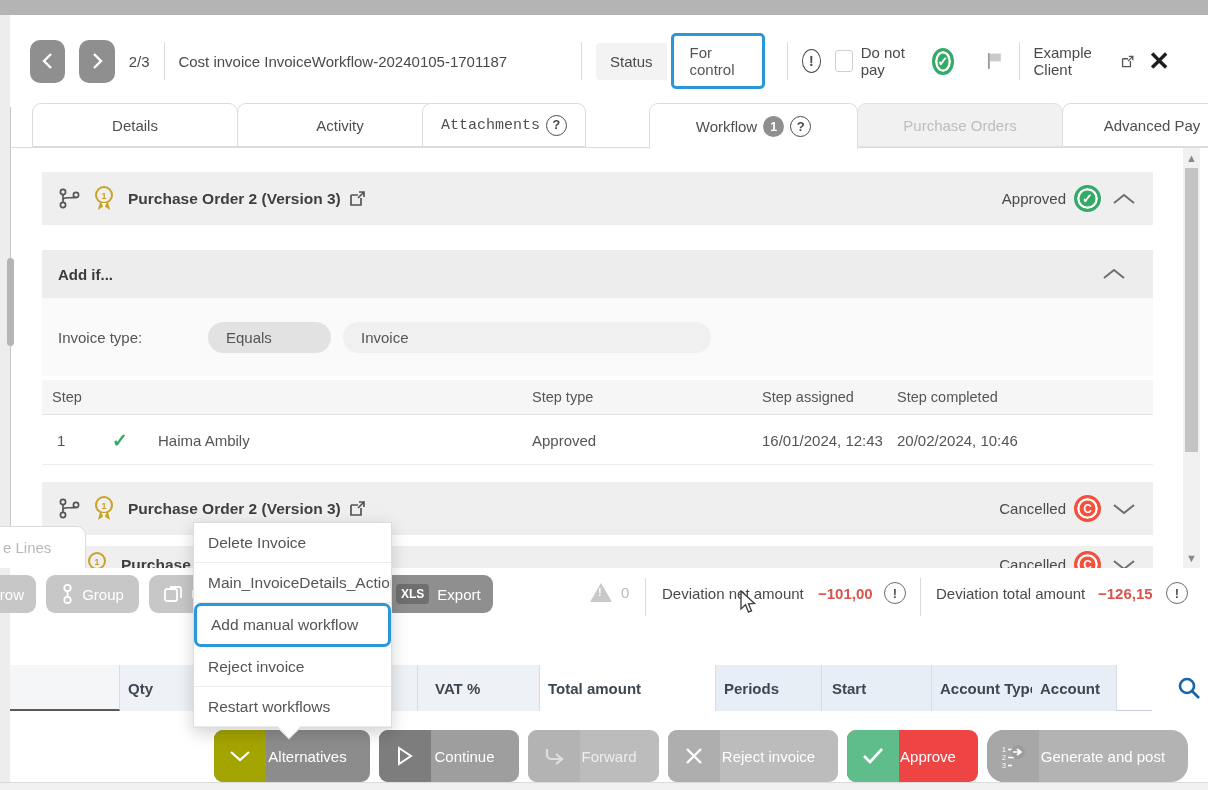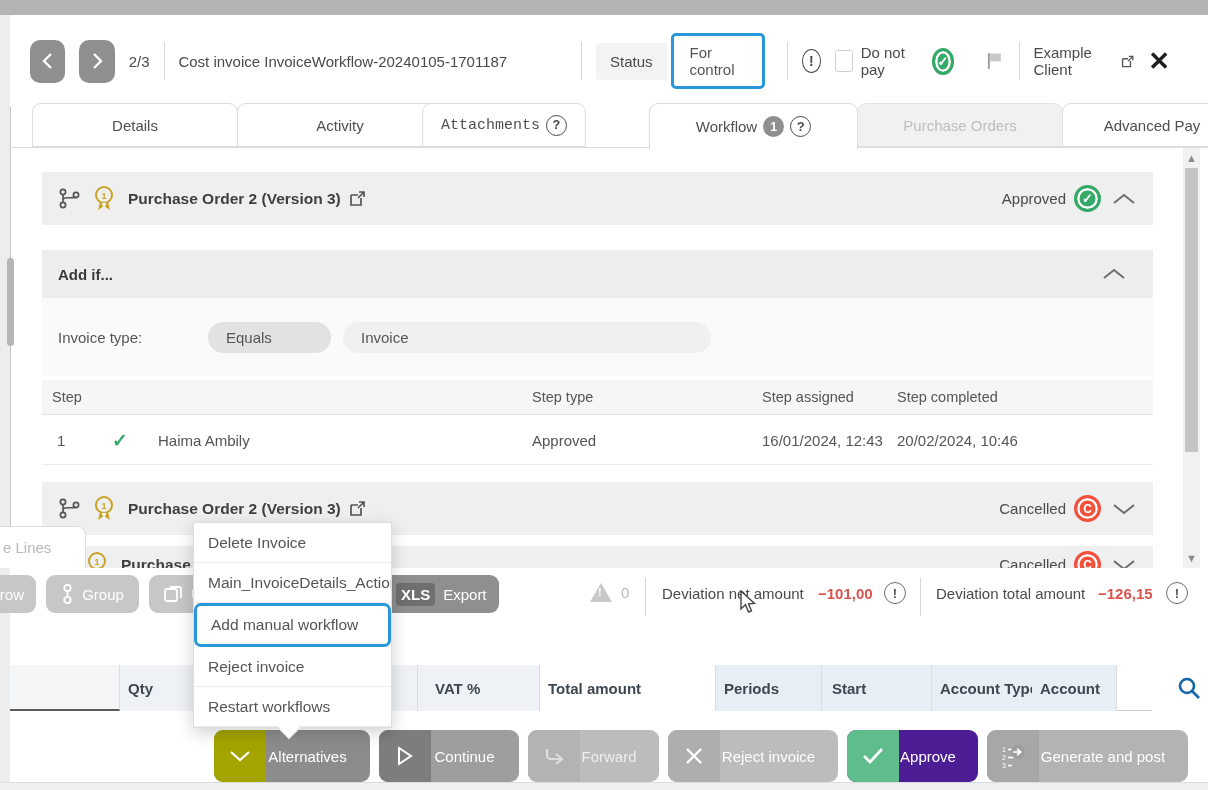--- a/index.html
+++ b/index.html
@@ -70,21 +70,21 @@
 
   
   .panel { left:10px; top:568px; width:1198px; height:214px; background:#fff; }
   .elines-tab { left:-14px; top:526px; width:100px; height:42px; background:#fff;
     border:1px solid #dcdcdc; border-bottom:none; border-radius:9px 9px 0 0;
     display:flex; align-items:center; color:#b9b9b9; padding-left:16px; z-index:3; }
   .gbtn { height:38px; background:#c7c7c7; border-radius:9px; color:#fff; display:flex;
     align-items:center; justify-content:center; gap:8px; }
   .export-btn { height:38px; background:#8f8f8f; border-radius:9px; color:#fff;
     display:flex; align-items:center; gap:8px; padding:0 12px; }
-  .xls-chip { background:#6f6f6f; border-radius:4px; font-size:15px; font-weight:bold; padding:3px 5px; }
+  .xls-chip { background:#6f6f6f; border-radius:4px; font-size:12px; font-weight:bold; padding:3px 5px; }
   .warn-tri { width:0; height:0; border-left:11px solid transparent; border-right:11px solid transparent;
     border-bottom:19px solid #c9c9c9; position:relative; }
   .warn-tri:after { content:"!"; position:absolute; left:-3px; top:3px; color:#fff; font-size:11px; font-weight:bold; }
   .dev-label { color:#4a4a4a; }
   .dev-val { color:#d9534f; font-weight:600; }
   .alert-sm { width:22px; height:22px; border:1.7px solid #6e6e6e; border-radius:50%;
     display:flex; align-items:center; justify-content:center; color:#555; font-size:13px; font-weight:bold; }
 
   
   .ghead { left:10px; top:665px; width:1198px; height:46px; border-bottom:1px solid #c9cfd6; }
@@ -379,29 +379,29 @@
   <span class="act-label">Forward</span>
 </div>
 <div class="action" style="left:668px; width:170px; background:#bcbcbc;">
   <div class="act-ic" style="background:#aeaeae;">
     <svg width="18" height="18" viewBox="0 0 18 18">
         <path d="M2,2 L16,16 M16,2 L2,16" stroke="#fff" stroke-width="2.4"></path>
       </svg>
   </div>
   <span class="act-label">Reject invoice</span>
 </div>
-<div class="action" style="left:847px; width:131px; background:#4c1d95;">
+<div class="action" style="left:847px; width:131px; background:#ef4444;">
   <div class="act-ic" style="background:#5fbd8c;">
     <svg width="22" height="18" viewBox="0 0 22 18">
         <path d="M2,9 L8,15 L20,2" stroke="#fff" stroke-width="2.6" fill="none"></path>
       </svg>
   </div>
   <span class="act-label">Approve</span>
 </div>
-<div class="action" style="left:987px; width:201px; background:#b3b3b3;">
+<div class="action" style="left:987px; width:201px; background:#b3b3b3;border-radius:17px;">
   <div class="act-ic" style="background:#a7a7a7;">
     <svg width="26" height="24" viewBox="0 0 26 24">
       <text x="2" y="8" font-size="7" fill="#fff">1</text>
         <line x1="8" y1="5.5" x2="16" y2="5.5" stroke="#fff" stroke-width="1.6"></line>
       <text x="2" y="16" font-size="7" fill="#fff">2</text>
         <line x1="8" y1="13.5" x2="14" y2="13.5" stroke="#fff" stroke-width="1.6"></line>
       <text x="2" y="24" font-size="7" fill="#fff">3</text>
         <line x1="8" y1="21.5" x2="12" y2="21.5" stroke="#fff" stroke-width="1.6"></line>
       <circle cx="18" cy="8" r="7" fill="#9c9c9c"></circle>
       <path d="M13,8 h7 M17,5 l4,3 l-4,3" stroke="#fff" stroke-width="1.6" fill="none"></path>

